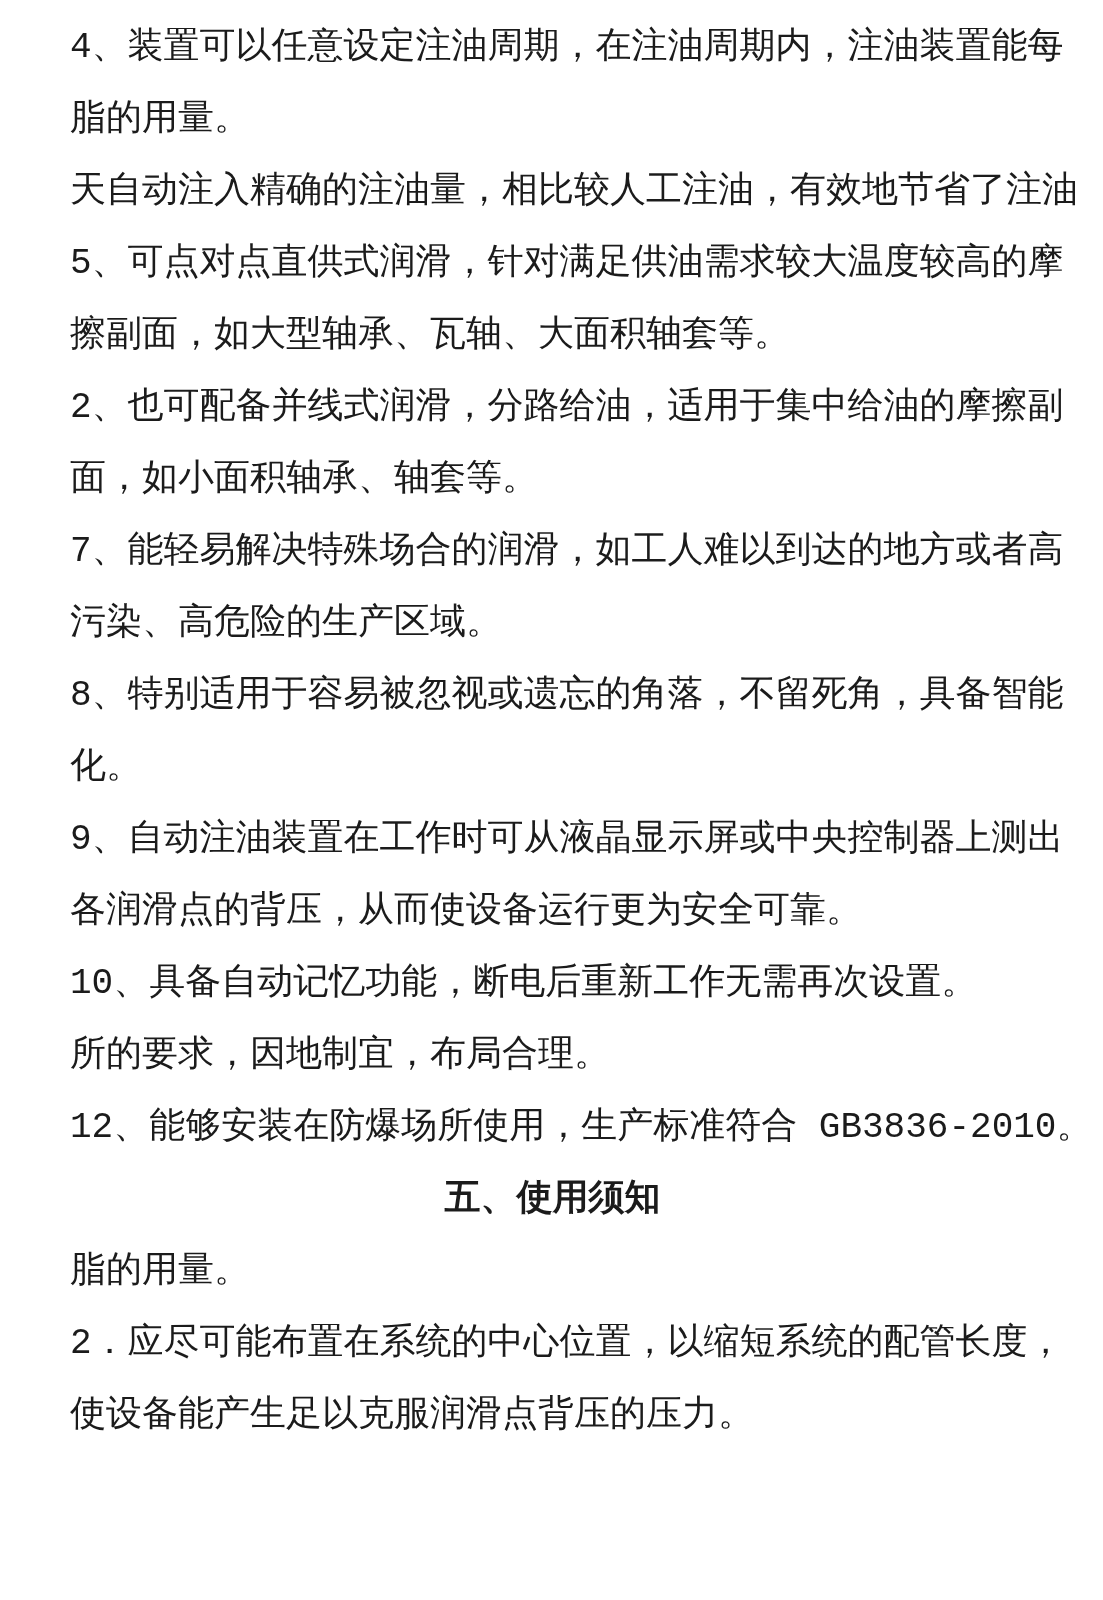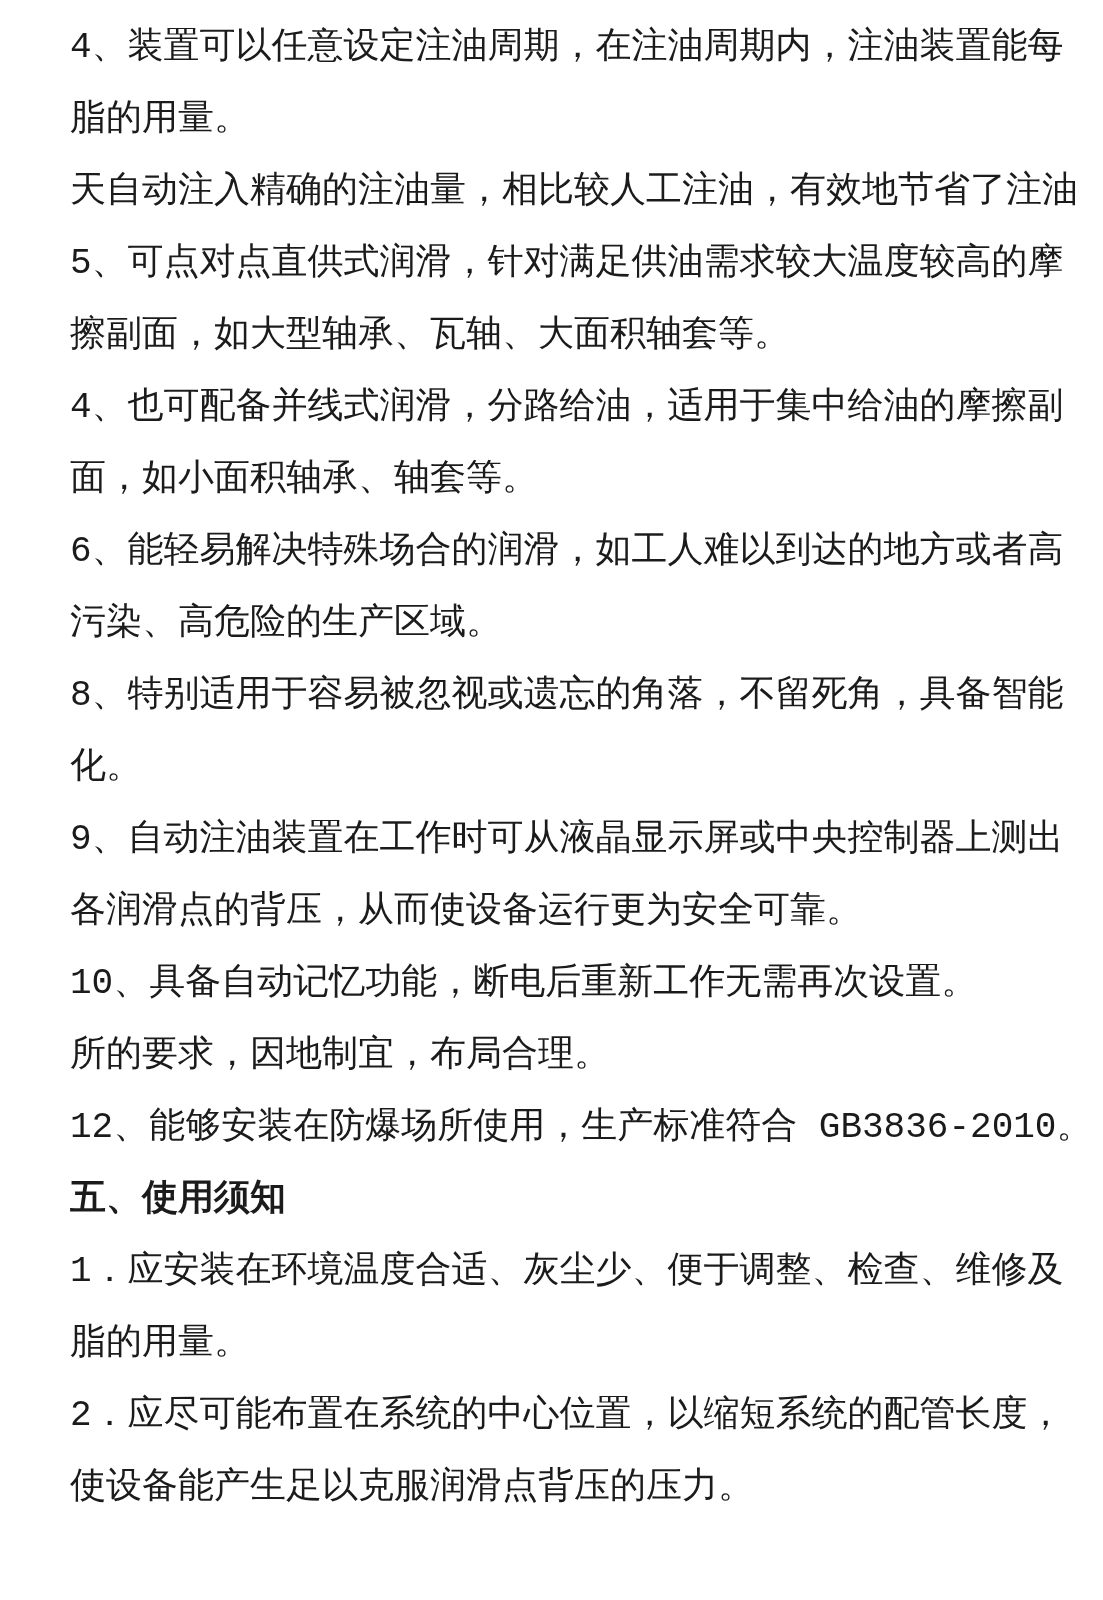--- a/index.html
+++ b/index.html
@@ -27,42 +27,42 @@
   }
   .line {
     height: 72px;
     line-height: 72px;
     white-space: nowrap;
     font-weight: 400;
     letter-spacing: 0px;
   }
   .line.bold {
     font-weight: 700;
+    text-align: center;
   }
 </style>
 </head>
 <body>
 
 <div class="page">
   <div class="doc-body">
       <div class="line">4、装置可以任意设定注油周期，在注油周期内，注油装置能每</div>
       <div class="line">脂的用量。</div>
       <div class="line">天自动注入精确的注油量，相比较人工注油，有效地节省了注油</div>
       <div class="line">5、可点对点直供式润滑，针对满足供油需求较大温度较高的摩</div>
       <div class="line">擦副面，如大型轴承、瓦轴、大面积轴套等。</div>
-      <div class="line">4、也可配备并线式润滑，分路给油，适用于集中给油的摩擦副</div>
+      <div class="line">2、也可配备并线式润滑，分路给油，适用于集中给油的摩擦副</div>
       <div class="line">面，如小面积轴承、轴套等。</div>
-      <div class="line">6、能轻易解决特殊场合的润滑，如工人难以到达的地方或者高</div>
+      <div class="line">7、能轻易解决特殊场合的润滑，如工人难以到达的地方或者高</div>
       <div class="line">污染、高危险的生产区域。</div>
       <div class="line">8、特别适用于容易被忽视或遗忘的角落，不留死角，具备智能</div>
       <div class="line">化。</div>
       <div class="line">9、自动注油装置在工作时可从液晶显示屏或中央控制器上测出</div>
       <div class="line">各润滑点的背压，从而使设备运行更为安全可靠。</div>
       <div class="line">10、具备自动记忆功能，断电后重新工作无需再次设置。</div>
       <div class="line">所的要求，因地制宜，布局合理。</div>
       <div class="line">12、能够安装在防爆场所使用，生产标准符合 GB3836-2010。</div>
       <div class="line bold">五、使用须知</div>
-      <div class="line">1．应安装在环境温度合适、灰尘少、便于调整、检查、维修及</div>
       <div class="line">脂的用量。</div>
       <div class="line">2．应尽可能布置在系统的中心位置，以缩短系统的配管长度，</div>
       <div class="line">使设备能产生足以克服润滑点背压的压力。</div>
     </div>
 </div>
 
 </body></html>

